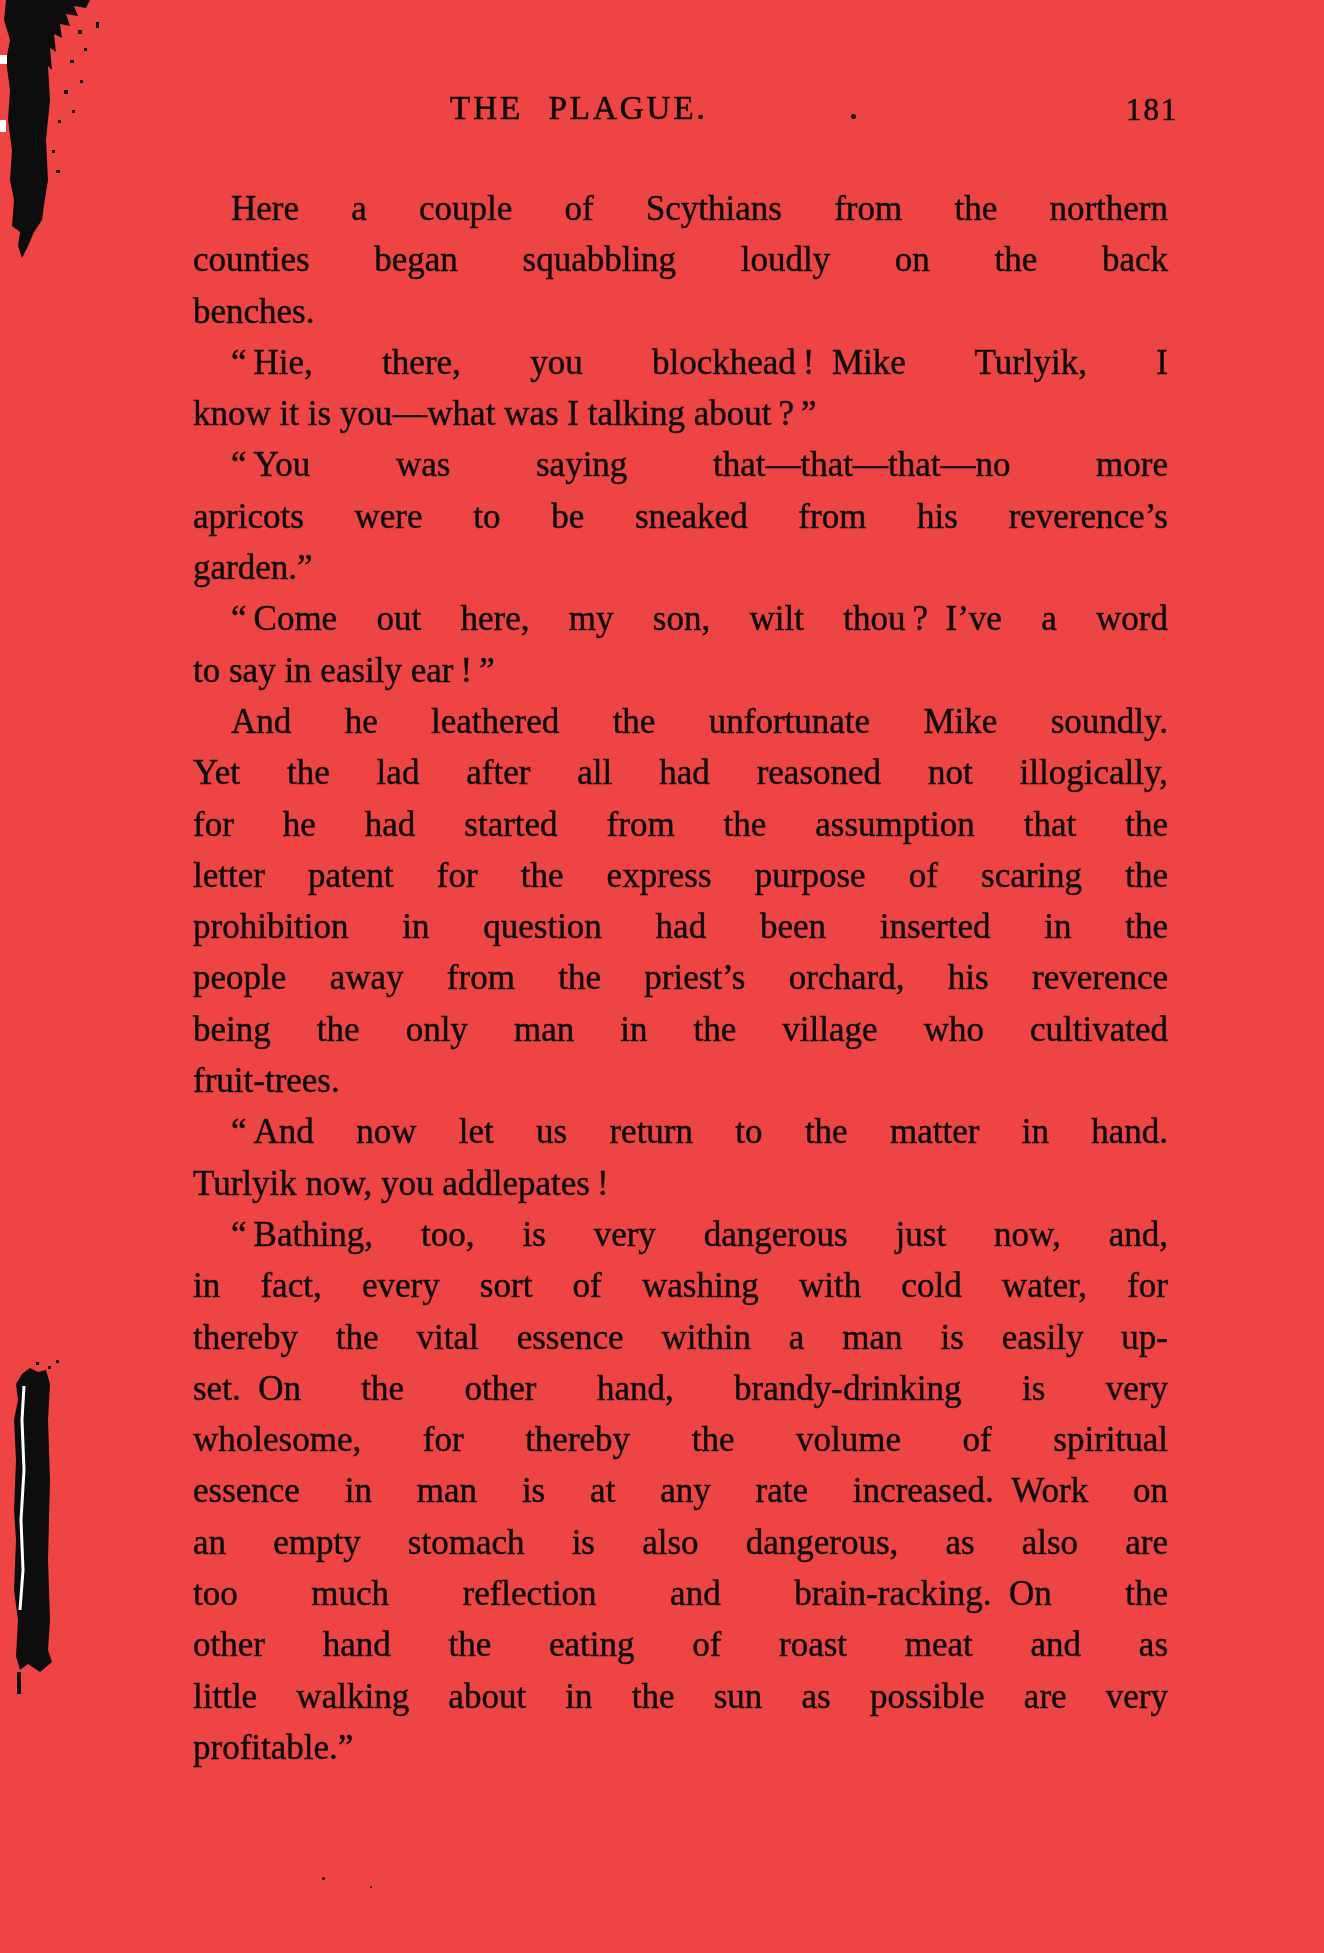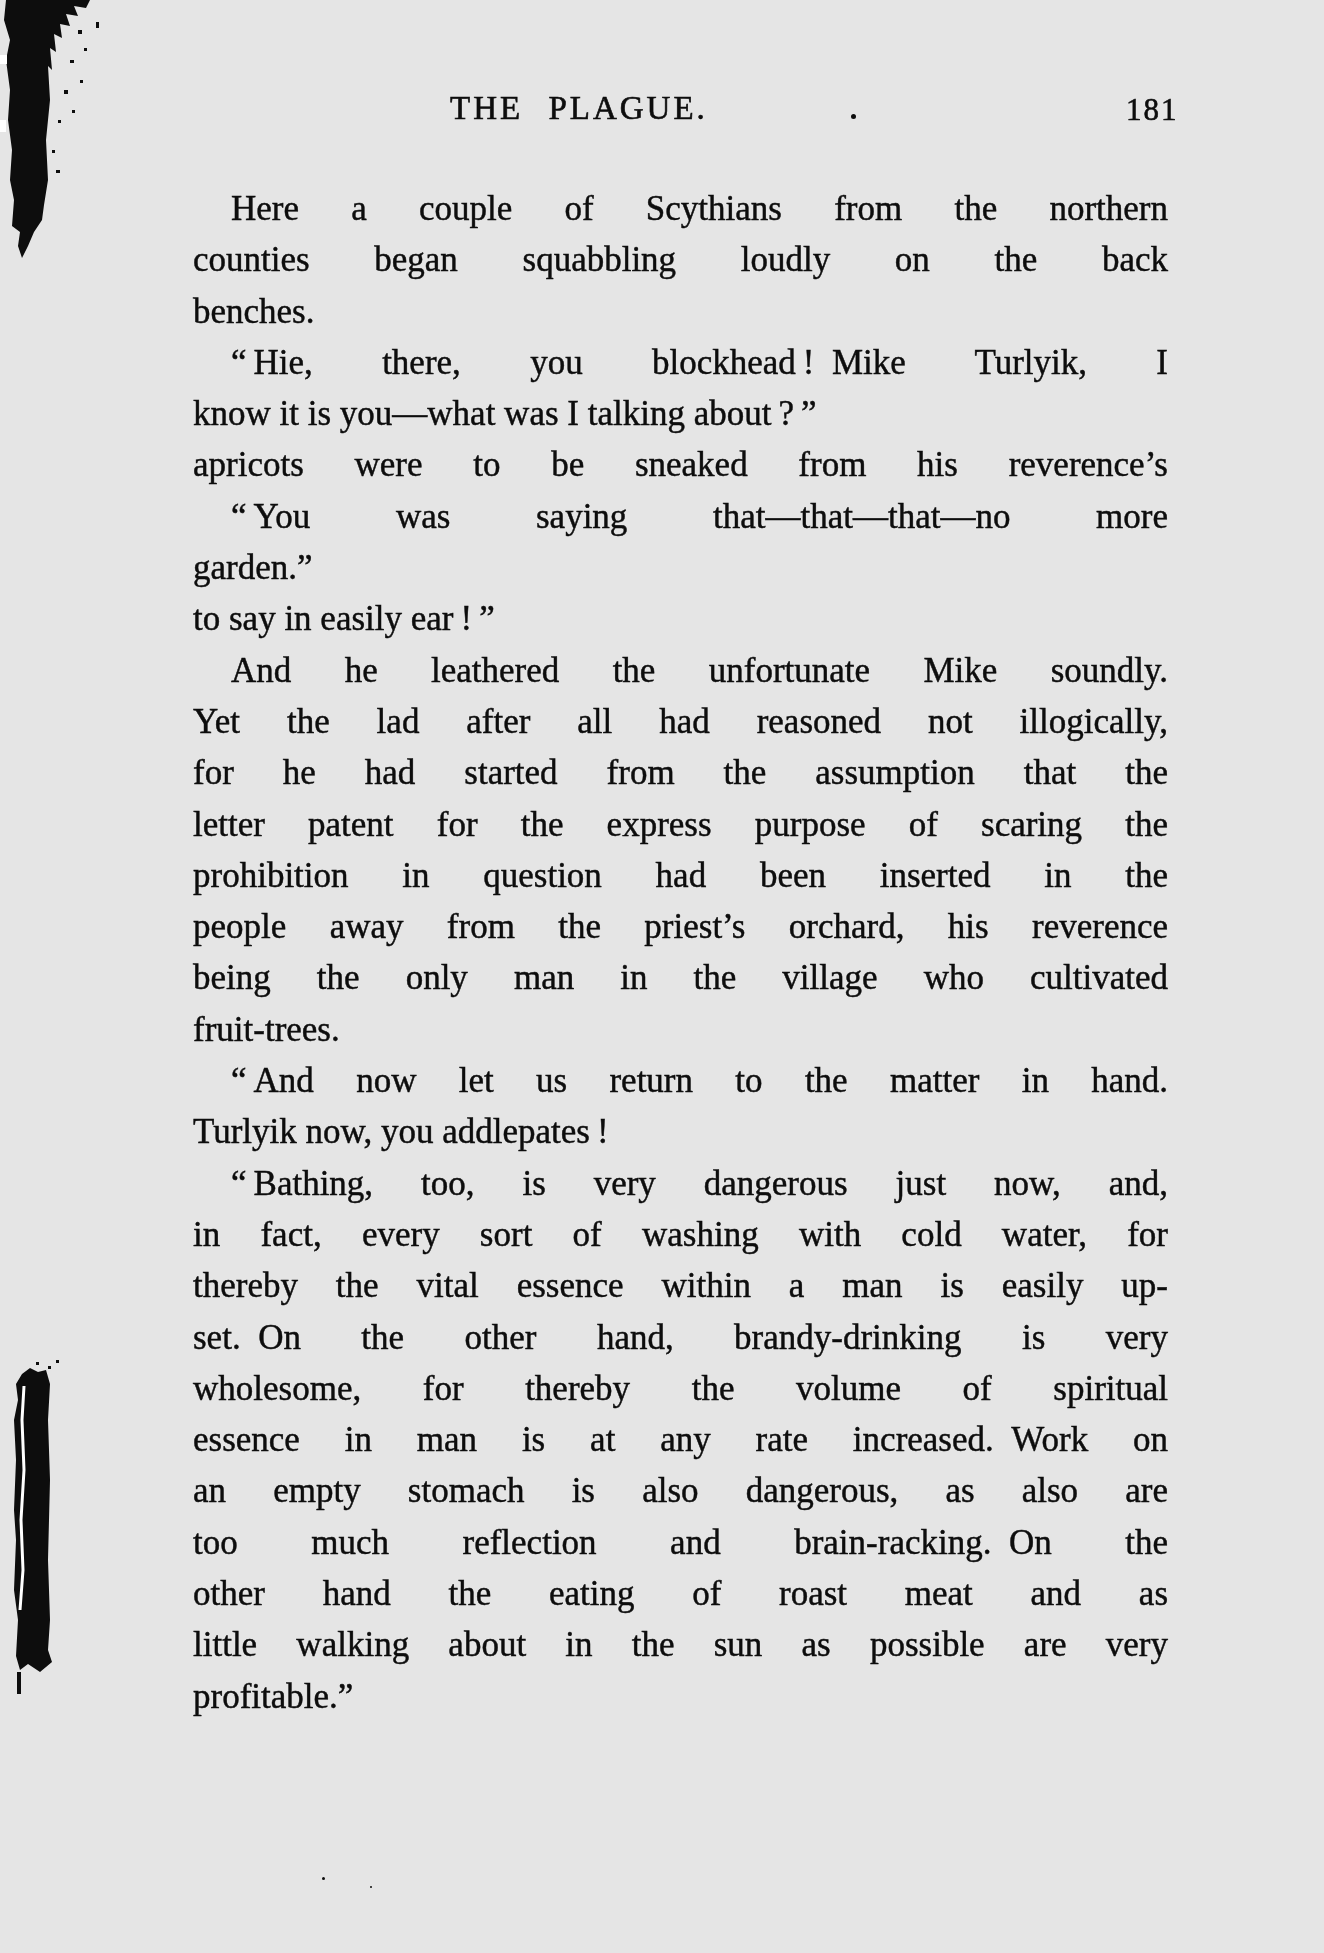--- a/index.html
+++ b/index.html
@@ -1,19 +1,19 @@
 <!DOCTYPE html>
 <html><head>
 <meta charset="utf-8">
 <style>
   html,body{margin:0;padding:0;}
   .page{
     position:relative;
     width:1324px;height:1953px;
-    background:#e5e5e5;
+    background:#ef4444;
     overflow:hidden;
     font-family:"Liberation Serif", serif;
     color:#0d0d0d;
   }
   .running-head{
     position:absolute;top:90px;left:450px;
     font-size:33px;letter-spacing:3px;word-spacing:14px;
     -webkit-text-stroke:0.6px #0d0d0d;
     white-space:nowrap;
   }
@@ -77,23 +77,24 @@
 
   <div class="running-head">THE PLAGUE.</div>
   <div class="folio">181</div>
 
   <div class="text-block">
       <div class="line j in">Here a couple of Scythians from the northern</div>
       <div class="line j">counties began squabbling loudly on the back</div>
       <div class="line">benches.</div>
       <div class="line j in">“ Hie, there, you blockhead ! Mike Turlyik, I</div>
       <div class="line">know it is you—what was I talking about ? ”</div>
+      <div class="line j in">“ You was saying that—that—that—no more</div>
       <div class="line j">apricots were to be sneaked from his reverence’s</div>
-      <div class="line j in">“ You was saying that—that—that—no more</div>
       <div class="line">garden.”</div>
+      <div class="line j in">“ Come out here, my son, wilt thou ? I’ve a word</div>
       <div class="line">to say in easily ear ! ”</div>
       <div class="line j in">And he leathered the unfortunate Mike soundly.</div>
       <div class="line j">Yet the lad after all had reasoned not illogically,</div>
       <div class="line j">for he had started from the assumption that the</div>
       <div class="line j">letter patent for the express purpose of scaring the</div>
       <div class="line j">prohibition in question had been inserted in the</div>
       <div class="line j">people away from the priest’s orchard, his reverence</div>
       <div class="line j">being the only man in the village who cultivated</div>
       <div class="line">fruit-trees.</div>
       <div class="line j in">“ And now let us return to the matter in hand.</div>

